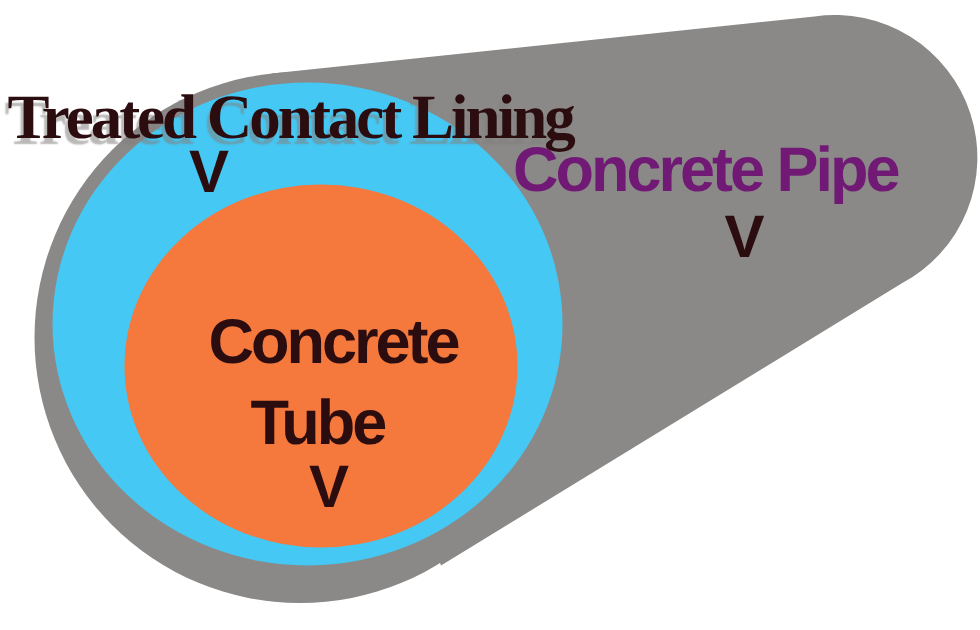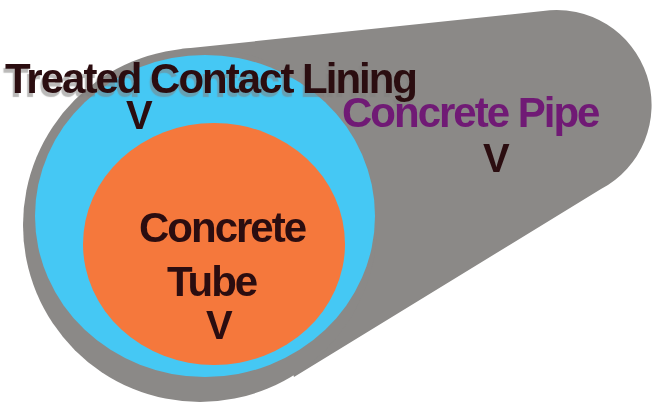--- a/index.html
+++ b/index.html
@@ -51,21 +51,21 @@
 
     <path d="M 181,49 L 543,11 A 95 95 0 0 1 601,189 L 294,377 Z" fill="#8b8987"></path>
 
     <circle cx="200" cy="225" r="177" fill="#8b8987"></circle>
 
     <ellipse cx="205" cy="216" rx="170" ry="161" fill="#45c8f4"></ellipse>
 
     <ellipse cx="214" cy="244" rx="131" ry="121" fill="#f5783c"></ellipse>
   </svg>
 
-  <div class="lbl lbl-shadow" style="left: 5px; top: 58px; color: rgb(43, 13, 16);">Treated Contact Lining</div>
+  <div class="lbl lbl-shadow" style="left: 5px; top: 58px; color: rgb(43, 13, 16); font-family: Liberation Serif, serif;">Treated Contact Lining</div>
 
   <div class="vmark" style="left: 126px; top: 95px; color: rgb(43, 13, 16);">V</div>
 
   <div class="lbl" style="left: 342px; top: 92px; color: #701a75;">Concrete Pipe</div>
 
   <div class="vmark" style="left: 483px; top: 138px; color: rgb(43, 13, 16);">V</div>
 
   <div class="lbl" style="left: 139px; top: 207px; color: rgb(43, 13, 16);">Concrete</div>
 
   <div class="lbl" style="left: 167px; top: 261px; color: rgb(43, 13, 16);">Tube</div>

